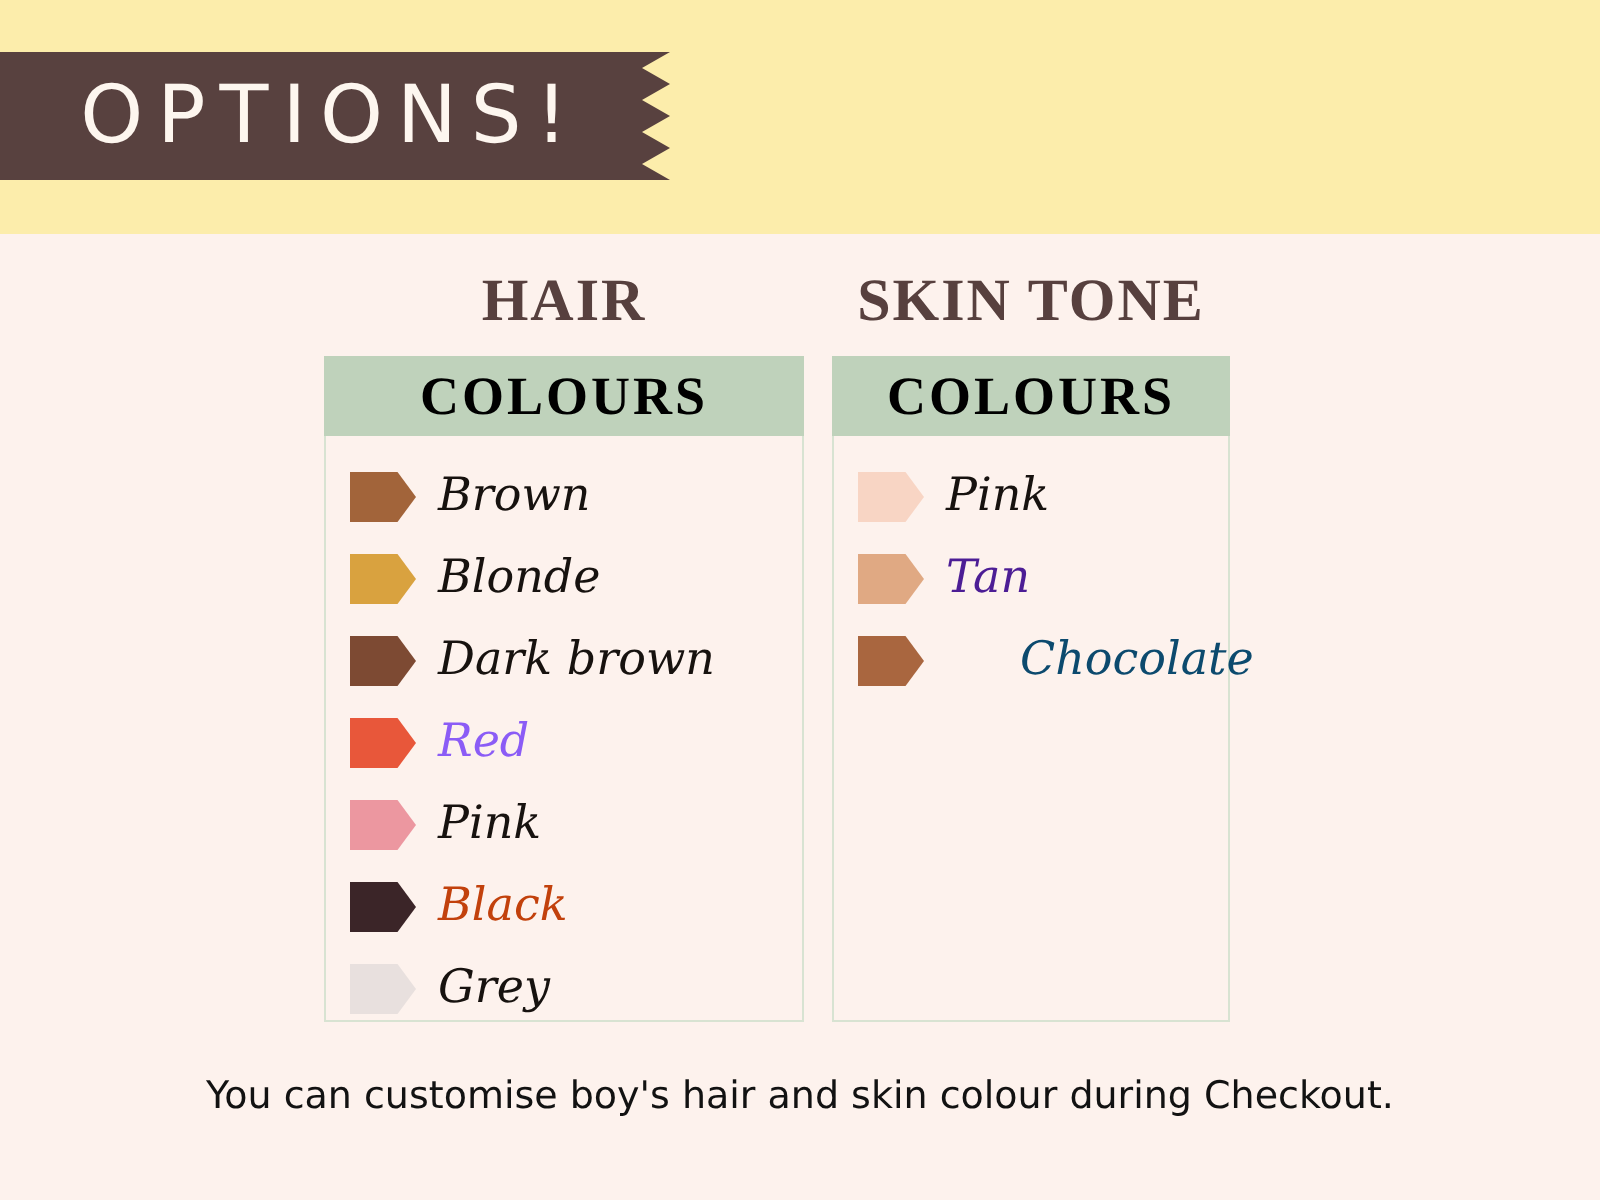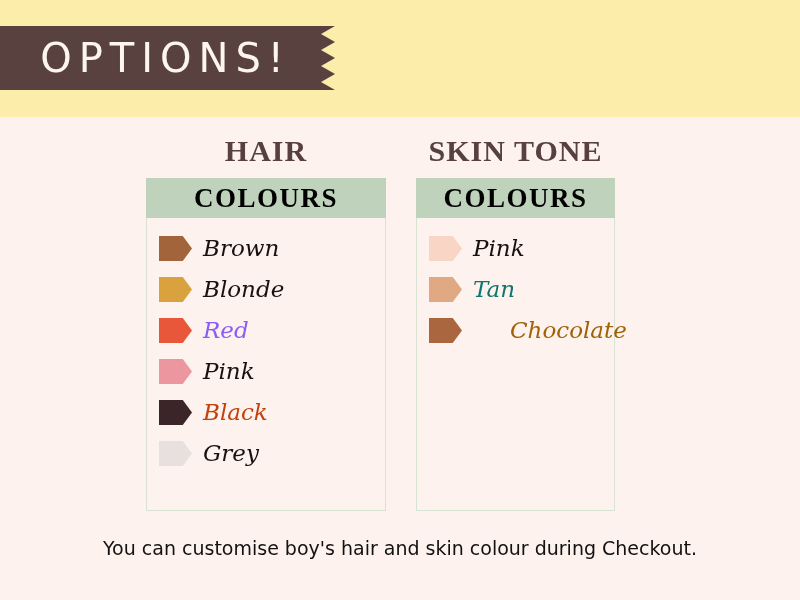--- a/index.html
+++ b/index.html
@@ -73,21 +73,21 @@
     position: absolute;
     left: 0;
     top: 130px;
     width: 800px;
     height: 395px;
   }
   .col {
     position: absolute;
     top: 0;
   }
-  .col-hair  { left: 146px; width: 240px; }
+  .col-hair  { left: 162px; width: 240px; }
   .col-skin  { left: 416px; width: 199px; }
 
   .col-title {
     text-align: center;
     color: #57403e;
     font-family: "Liberation Serif", serif;
     font-weight: bold;
     font-size: 30px;
     letter-spacing: 1px;
     line-height: 1;
@@ -179,20 +179,24 @@
         <div class="swatch-row">
           <span class="swatch" style="background: rgb(162, 100, 58);"></span>
           <span class="swatch-label" style="color: rgb(23, 18, 15);">Brown</span>
         </div>
 
         <div class="swatch-row">
           <span class="swatch" style="background: rgb(217, 162, 63);"></span>
           <span class="swatch-label" style="color: rgb(23, 18, 15);">Blonde</span>
         </div>
 
+        <div class="swatch-row">
+          <span class="swatch" style="background: rgb(125, 74, 51);"></span>
+          <span class="swatch-label" style="color: rgb(23, 18, 15);">Dark brown</span>
+        </div>
 
         <div class="swatch-row">
           <span class="swatch" style="background: rgb(232, 87, 58);"></span>
           <span class="swatch-label" style="color: #8b5cf6;">Red</span>
         </div>
 
         <div class="swatch-row">
           <span class="swatch" style="background: rgb(236, 151, 160);"></span>
           <span class="swatch-label" style="color: rgb(23, 18, 15);">Pink</span>
         </div>
@@ -217,26 +221,26 @@
       <div class="card-head" style="background: rgb(191, 210, 187);">COLOURS</div>
       <div class="card-body">
 
         <div class="swatch-row">
           <span class="swatch" style="background: rgb(248, 213, 196);"></span>
           <span class="swatch-label" style="color: rgb(23, 18, 15);">Pink</span>
         </div>
 
         <div class="swatch-row">
           <span class="swatch" style="background: rgb(224, 169, 131);"></span>
-          <span class="swatch-label" style="color: #0f766e;">Tan</span>
+          <span class="swatch-label" style="color: #4c1d95;">Tan</span>
         </div>
 
         <div class="swatch-row">
           <span class="swatch" style="background: rgb(169, 102, 63);"></span>
-          <span class="swatch-label" style="color: #a16207; margin-left: 48px;">Chocolate</span>
+          <span class="swatch-label" style="color: #0c4a6e; margin-left: 48px;">Chocolate</span>
         </div>
 
       </div>
     </div>
   </div>
 
 </div>
 
 <div class="caption">You can customise boy's hair and skin colour during Checkout.</div>
 

